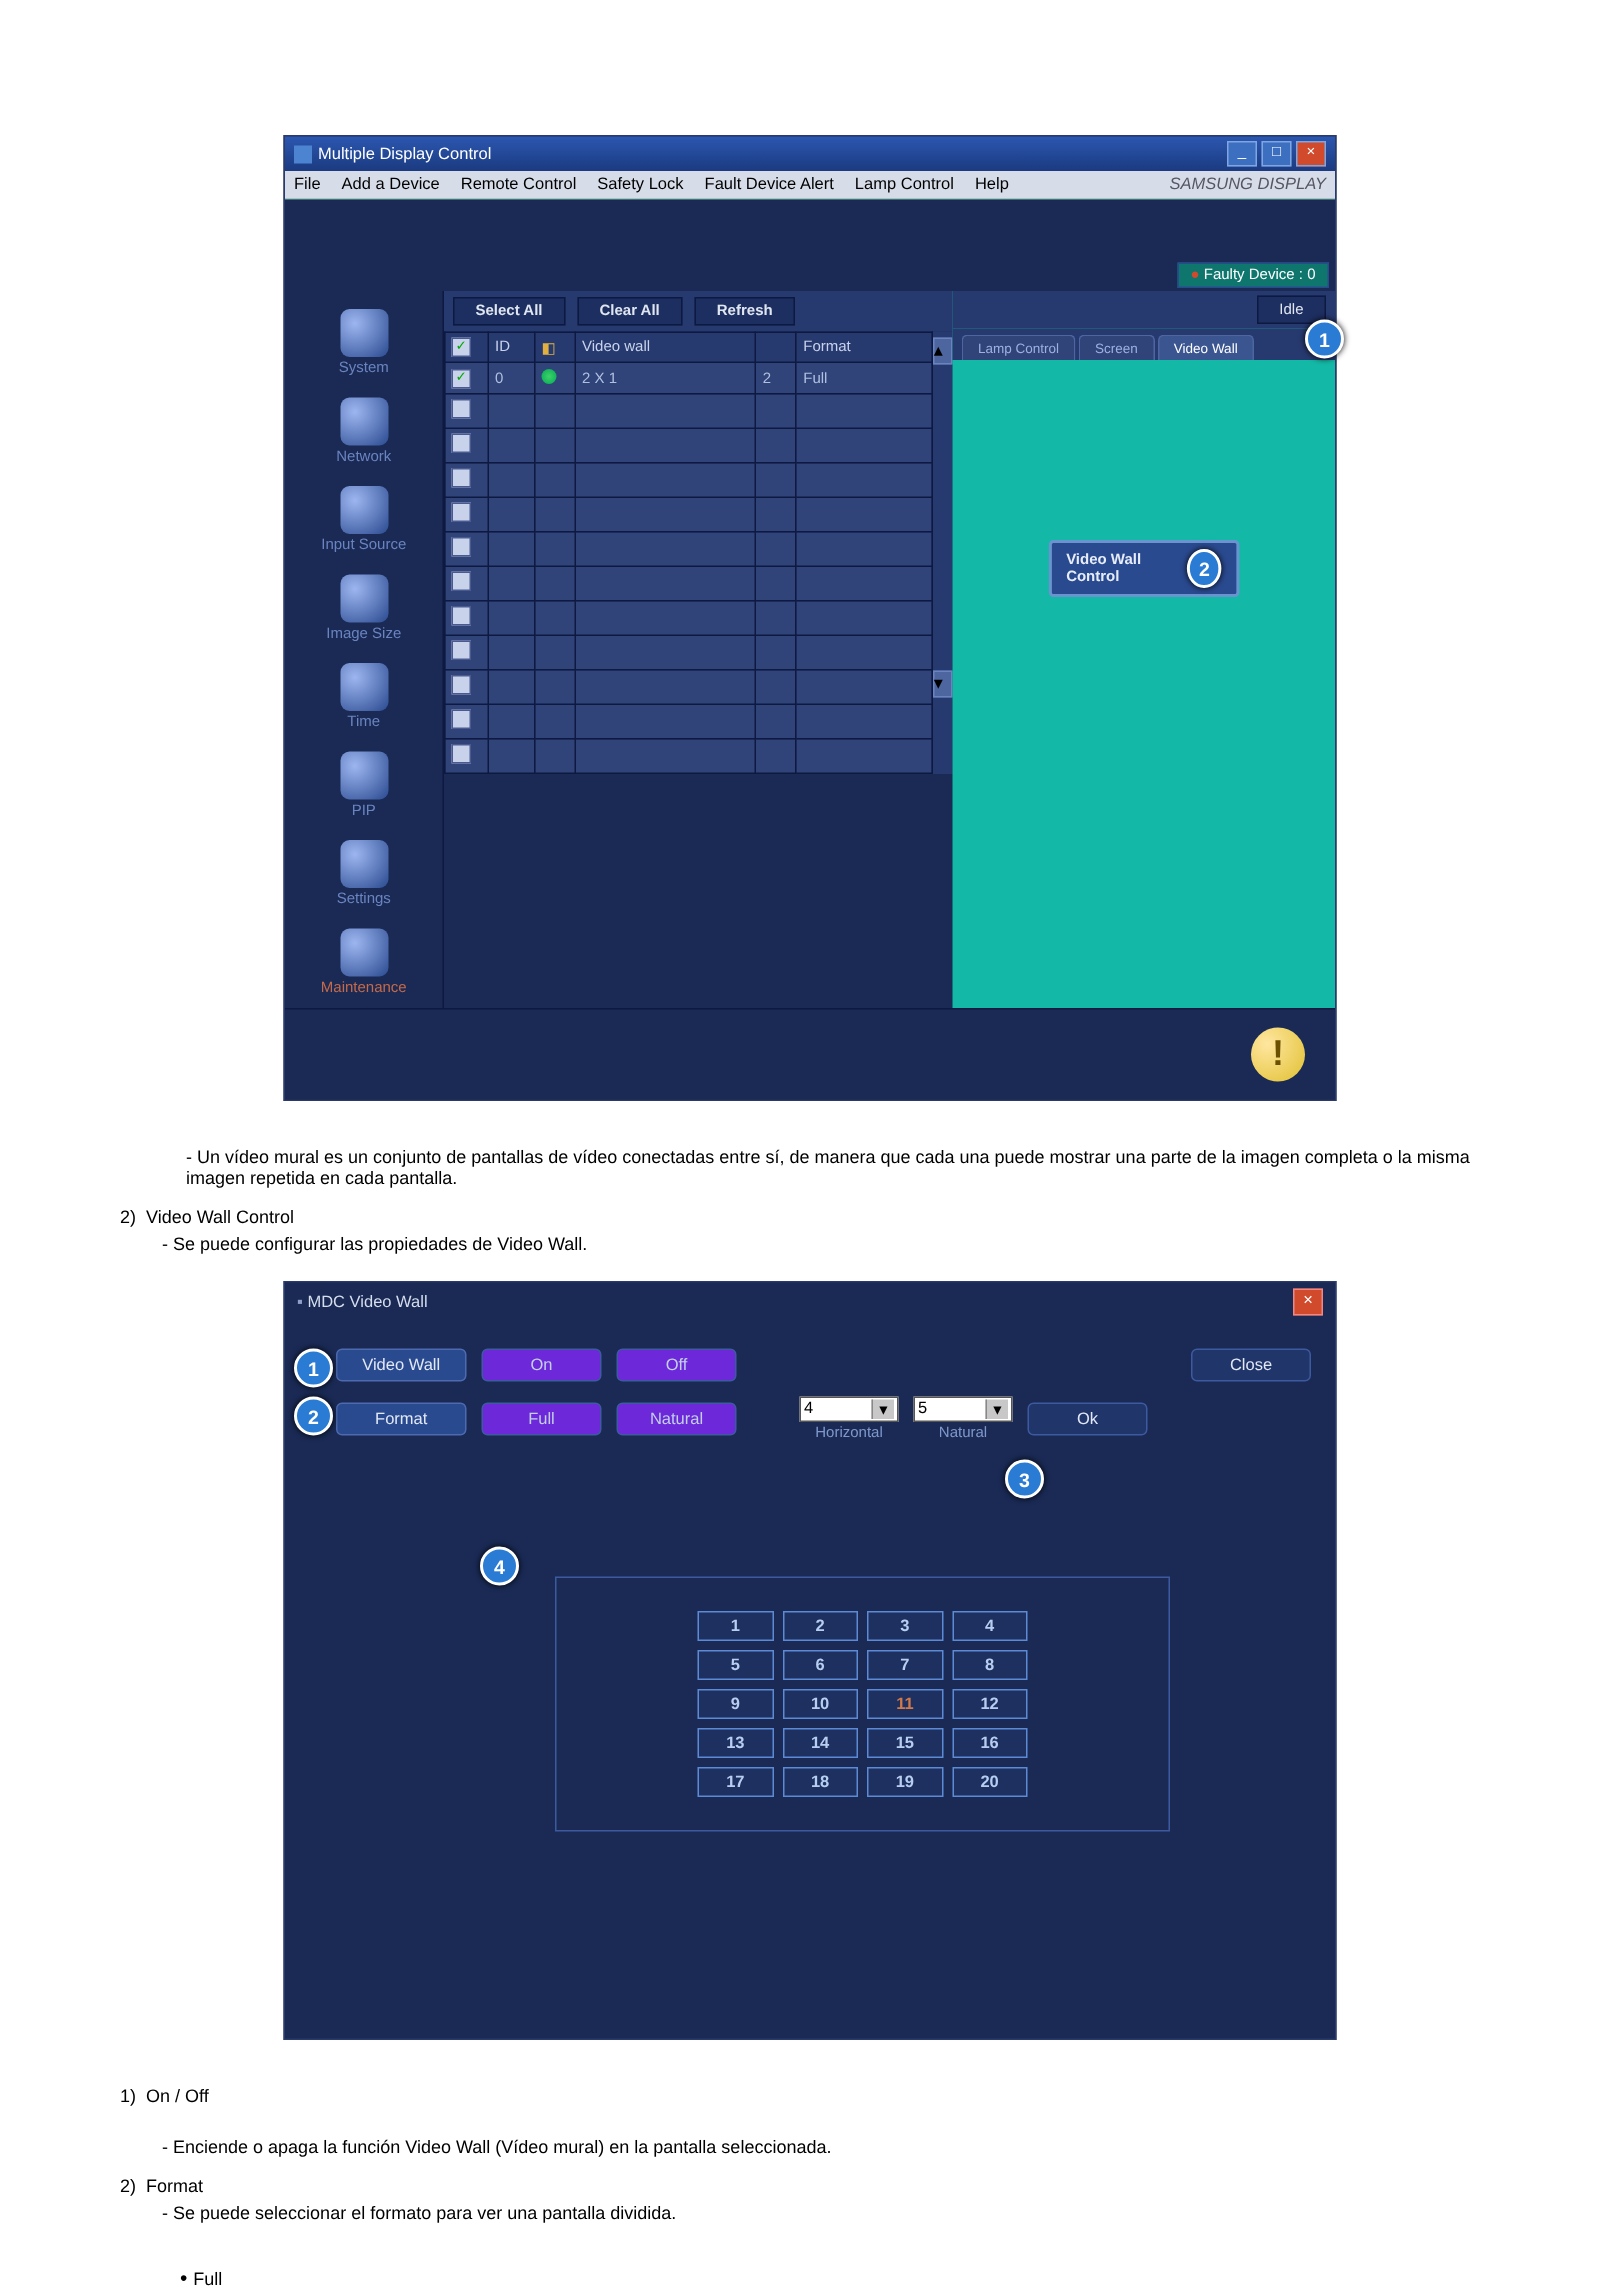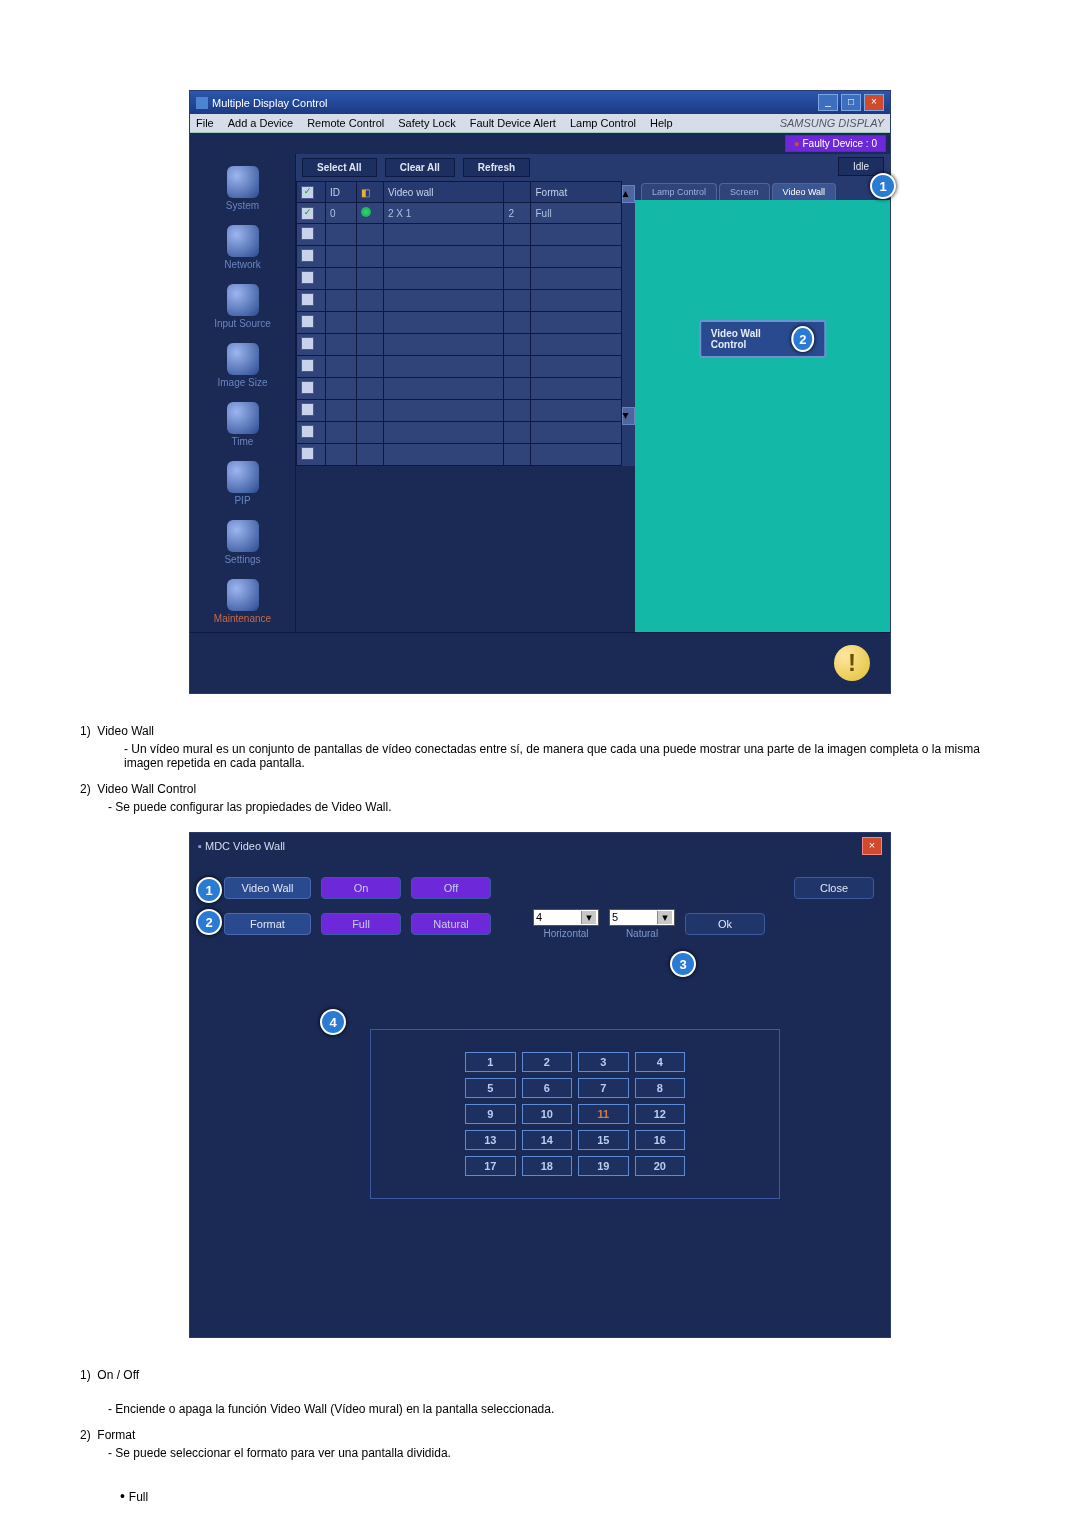--- a/index.html
+++ b/index.html
@@ -44,21 +44,21 @@
     padding:3px 6px;
     display:flex;
     gap:14px;
     border-bottom:1px solid #9cb;
   }
   .menu-bar span:last-child{margin-left:auto;color:#556;font-style:italic;}
   .status-row{
     background:#1a2a55;padding:2px 4px;text-align:right;
   }
   .status-badge{
-    display:inline-block;background:#6d28d9;border:1px solid #2a4a90;color:#fff;font-size:10px;padding:2px 8px;
+    display:inline-block;background:#0f766e;border:1px solid #2a4a90;color:#fff;font-size:10px;padding:2px 8px;margin-top:40px;
   }
   .status-badge::before{content:"● ";color:#d14a2c;}
   .work-area{display:flex;min-height:360px;}
   .sidebar{
     width:105px;background:#1a2a55;border-right:1px solid #0d1940;
     padding-top:6px;
   }
   .sb-item{
     text-align:center;color:#6a84c0;font-size:10px;padding:4px 0 8px 0;
   }
@@ -338,21 +338,20 @@
           </div>
         </div>
       </div>
     </div>
     <div class="bottom-bar">
       <span class="alert-icon">!</span>
     </div>
   </div>
 
   <div class="body-text">
-    <div>1)&nbsp; <span>Video Wall</span></div>
     <div class="sub" style="margin-left:44px;">Un vídeo mural es un conjunto de pantallas de vídeo conectadas entre sí, de manera que cada una puede mostrar una parte de la imagen completa o la misma imagen repetida en cada pantalla.</div>
     <div>2)&nbsp; <span>Video Wall Control</span></div>
     <div class="sub" style="margin-left:28px;">Se puede configurar las propiedades de Video Wall.</div>
   </div>
 
   <div class="dialog-window">
     <div class="dlg-title">
       <span><span style="color:#8fa0c8;">▪ </span><span>MDC Video Wall</span></span>
       <span class="dlg-close">×</span>
     </div>

